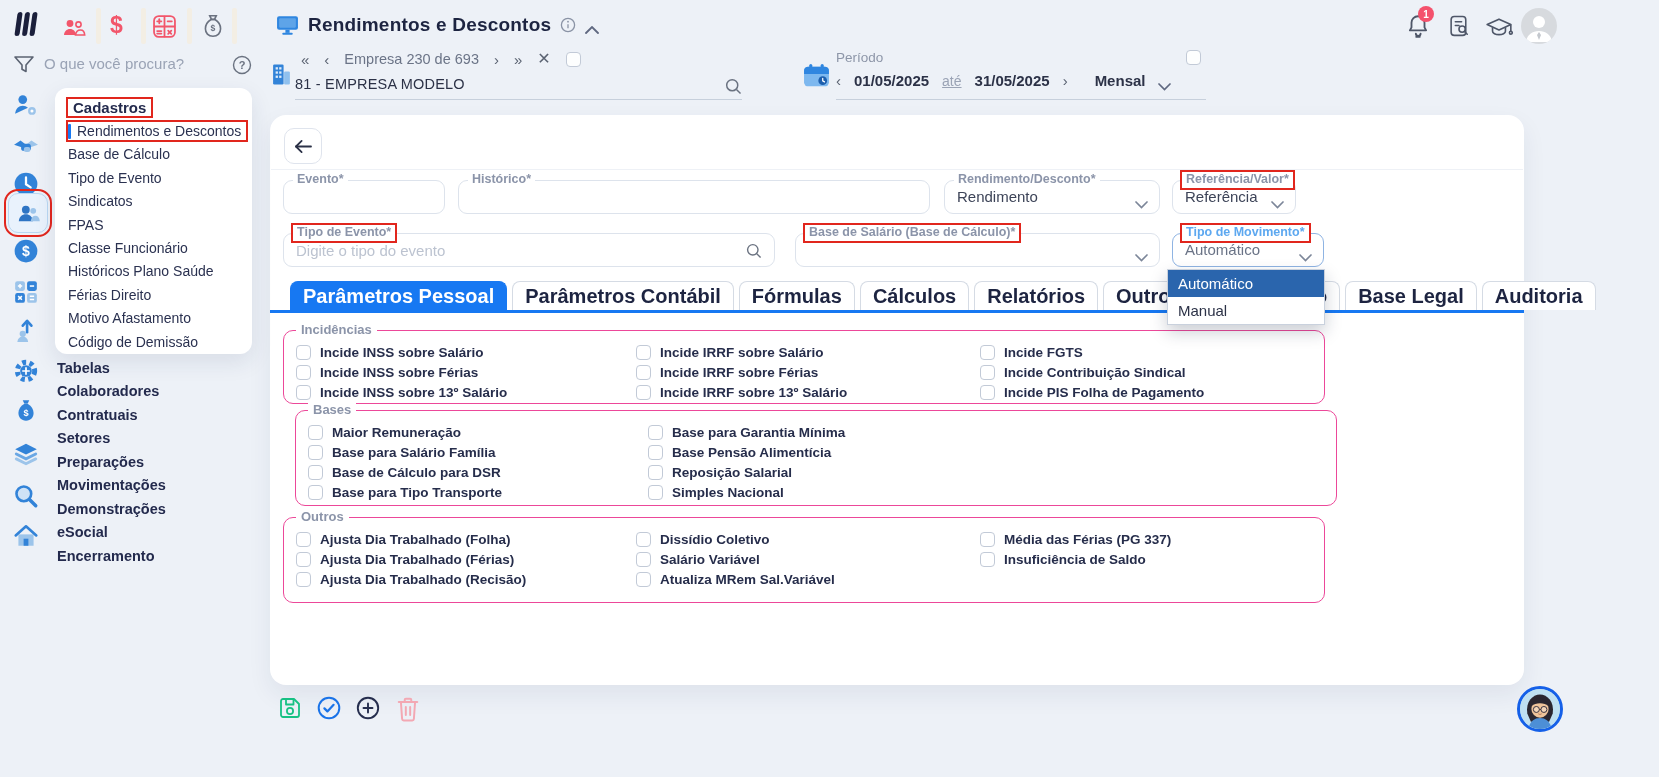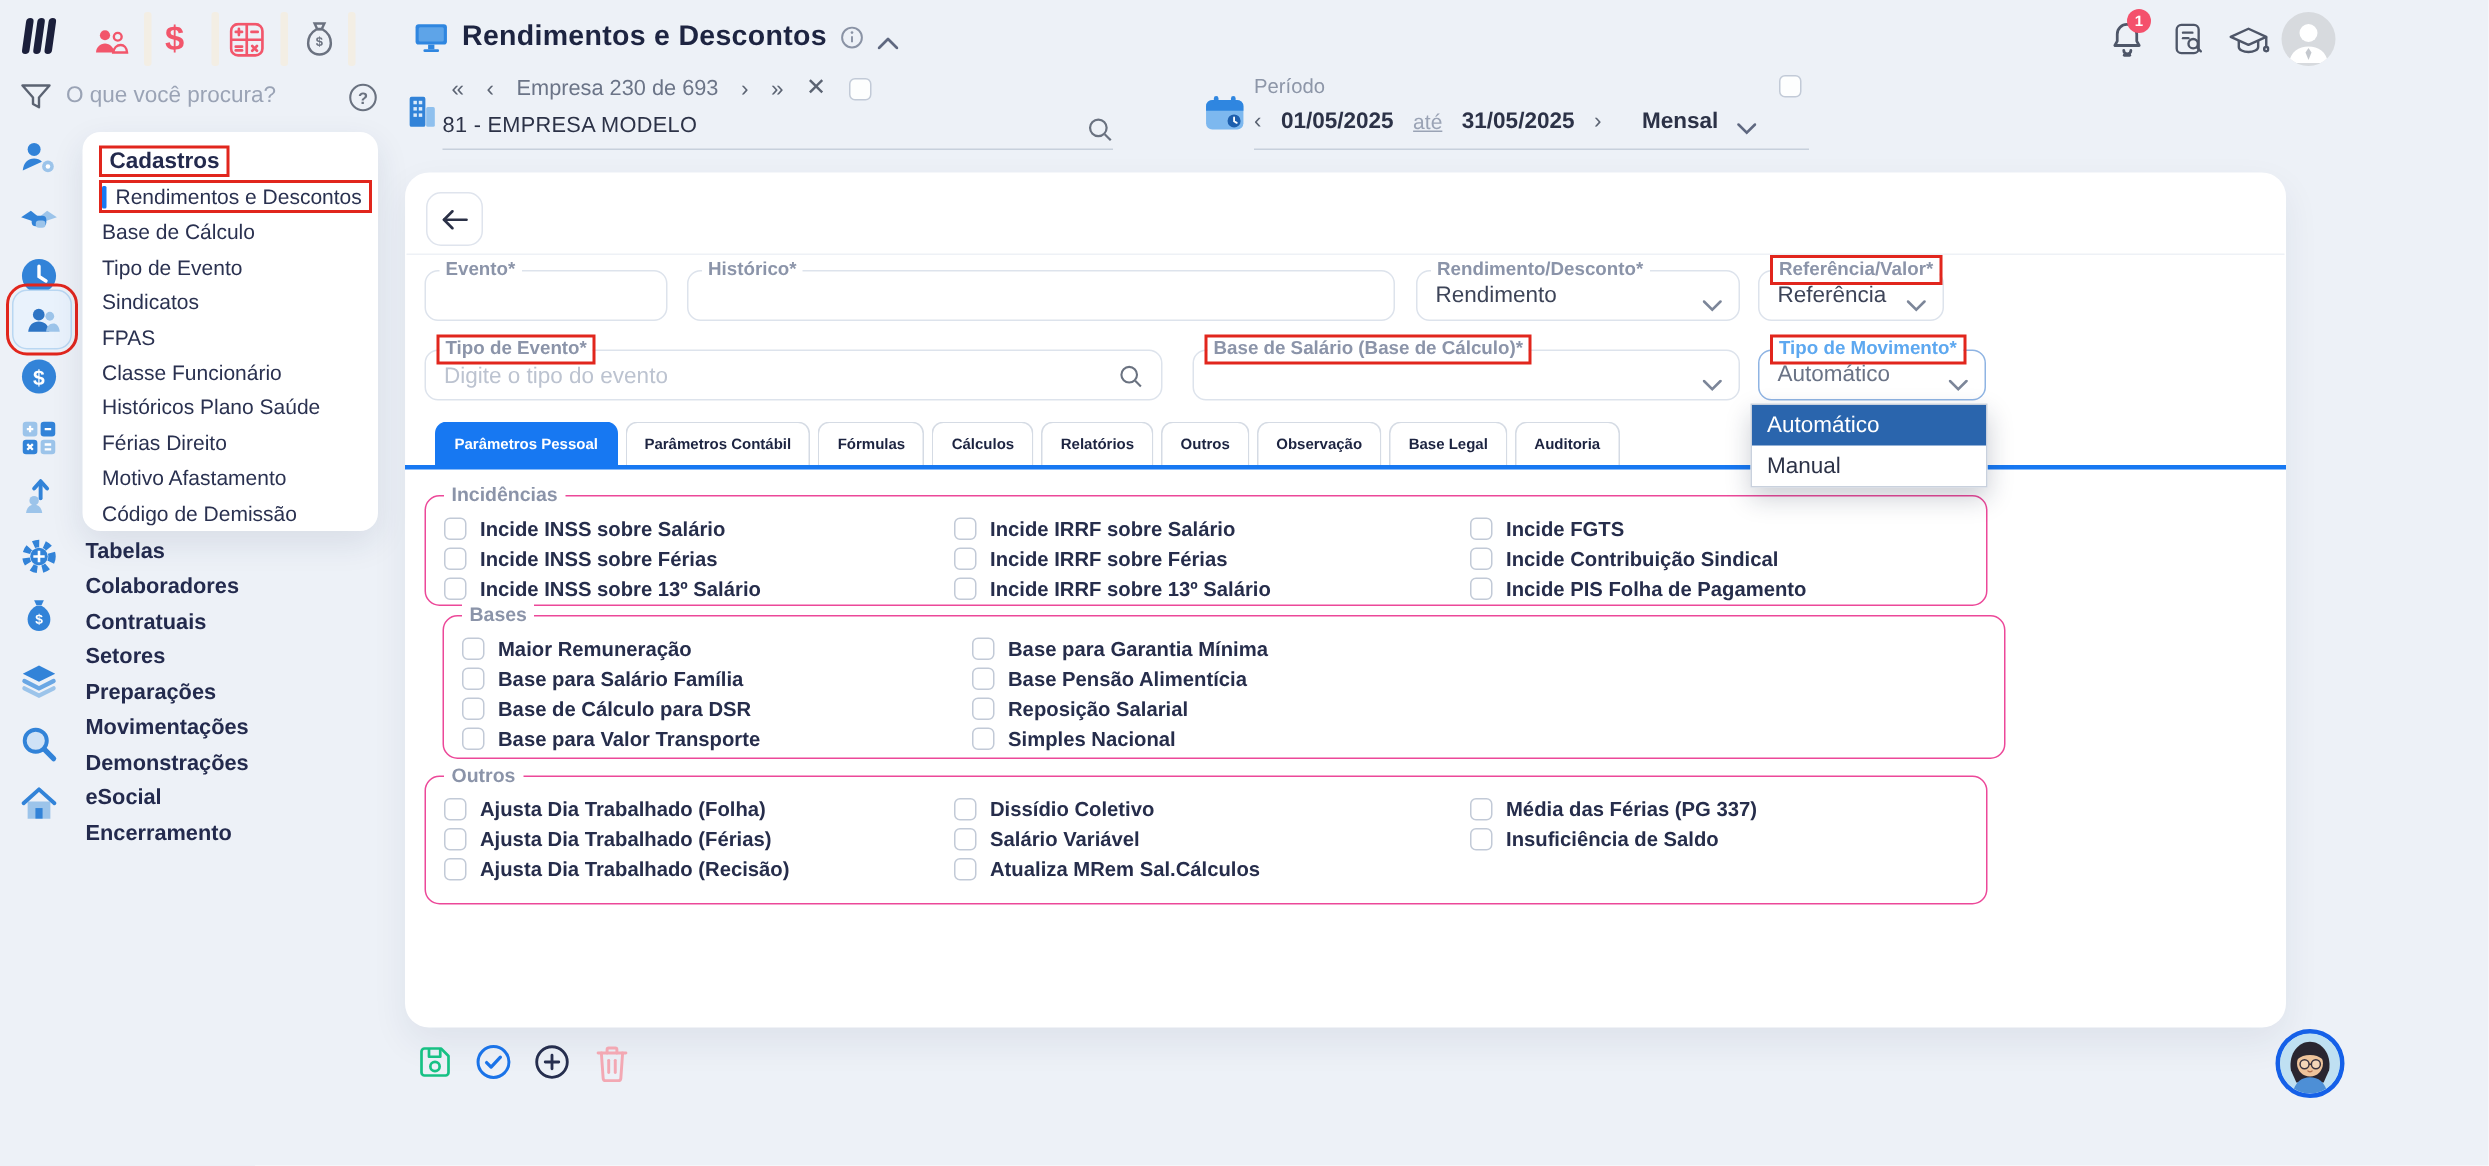--- a/index.html
+++ b/index.html
@@ -68,21 +68,21 @@
   .field.focus-blue .float { color:#5da8f0; }
   .field.focus-blue .value { color:#6a7386; }
 
   
   .dropdown { position:absolute; left:1167px; top:269px; width:158px; background:#fff; border:1px solid #c9d1dd; box-shadow:0 7px 16px rgba(20,30,60,.22); z-index:40; }
   .option { height:27px; line-height:27px; padding:0 10px; font-size:15px; color:#2c3247; cursor:pointer; }
   .option.selected { background:#2a65ad; color:#fff; }
 
   
   .tabs { position:absolute; left:290px; top:281px; display:flex; gap:5px; z-index:2; }
-  .tab { height:29px; padding:0 12px; background:#fff; border:1px solid #d5dbe4; border-bottom:none; border-radius:8px 8px 0 0; font-size:10px; font-weight:600; color:#1d2441; display:flex; align-items:center; white-space:nowrap; cursor:pointer; }
+  .tab { height:29px; padding:0 12px; background:#fff; border:1px solid #d5dbe4; border-bottom:none; border-radius:8px 8px 0 0; font-size:20px; font-weight:600; color:#1d2441; display:flex; align-items:center; white-space:nowrap; cursor:pointer; }
   .tab.active { background:#1778f2; border-color:#1778f2; color:#fff; }
   .tab-line { position:absolute; left:270px; top:310px; width:1254px; height:2.5px; background:#1778f2; z-index:1; }
 
   
   .fieldset { position:absolute; left:283px; width:1042px; border:1px solid #ec4899; border-radius:10px; background:#fff; }
   .fieldset .legend { position:absolute; top:-9px; left:12px; background:#fff; padding:0 5px; font-size:13px; font-weight:700; color:#8b94a9; }
   .fieldset .col { position:absolute; top:11px; display:flex; flex-direction:column; }
   .col-0 { left:12px; } .col-1 { left:352px; } .col-2 { left:696px; }
   .check { display:flex; align-items:center; gap:9px; height:20px; cursor:pointer; }
   .check .box { width:15px; height:15px; border:1.5px solid #c2cad7; border-radius:4px; background:#fff; flex:none; }
@@ -577,21 +577,21 @@
           <label class="check">
             <span class="box"></span>
             <span class="txt">Base para Salário Família</span>
           </label>
           <label class="check">
             <span class="box"></span>
             <span class="txt">Base de Cálculo para DSR</span>
           </label>
           <label class="check">
             <span class="box"></span>
-            <span class="txt">Base para Valor Transporte</span>
+            <span class="txt">Base para Tipo Transporte</span>
           </label>
         </div>
         <div class="col col-1">
           <label class="check">
             <span class="box"></span>
             <span class="txt">Base para Garantia Mínima</span>
           </label>
           <label class="check">
             <span class="box"></span>
             <span class="txt">Base Pensão Alimentícia</span>
@@ -626,21 +626,21 @@
           <label class="check">
             <span class="box"></span>
             <span class="txt">Dissídio Coletivo</span>
           </label>
           <label class="check">
             <span class="box"></span>
             <span class="txt">Salário Variável</span>
           </label>
           <label class="check">
             <span class="box"></span>
-            <span class="txt">Atualiza MRem Sal.Cálculos</span>
+            <span class="txt">Atualiza MRem Sal.Variável</span>
           </label>
         </div>
         <div class="col col-2">
           <label class="check">
             <span class="box"></span>
             <span class="txt">Média das Férias (PG 337)</span>
           </label>
           <label class="check">
             <span class="box"></span>
             <span class="txt">Insuficiência de Saldo</span>

